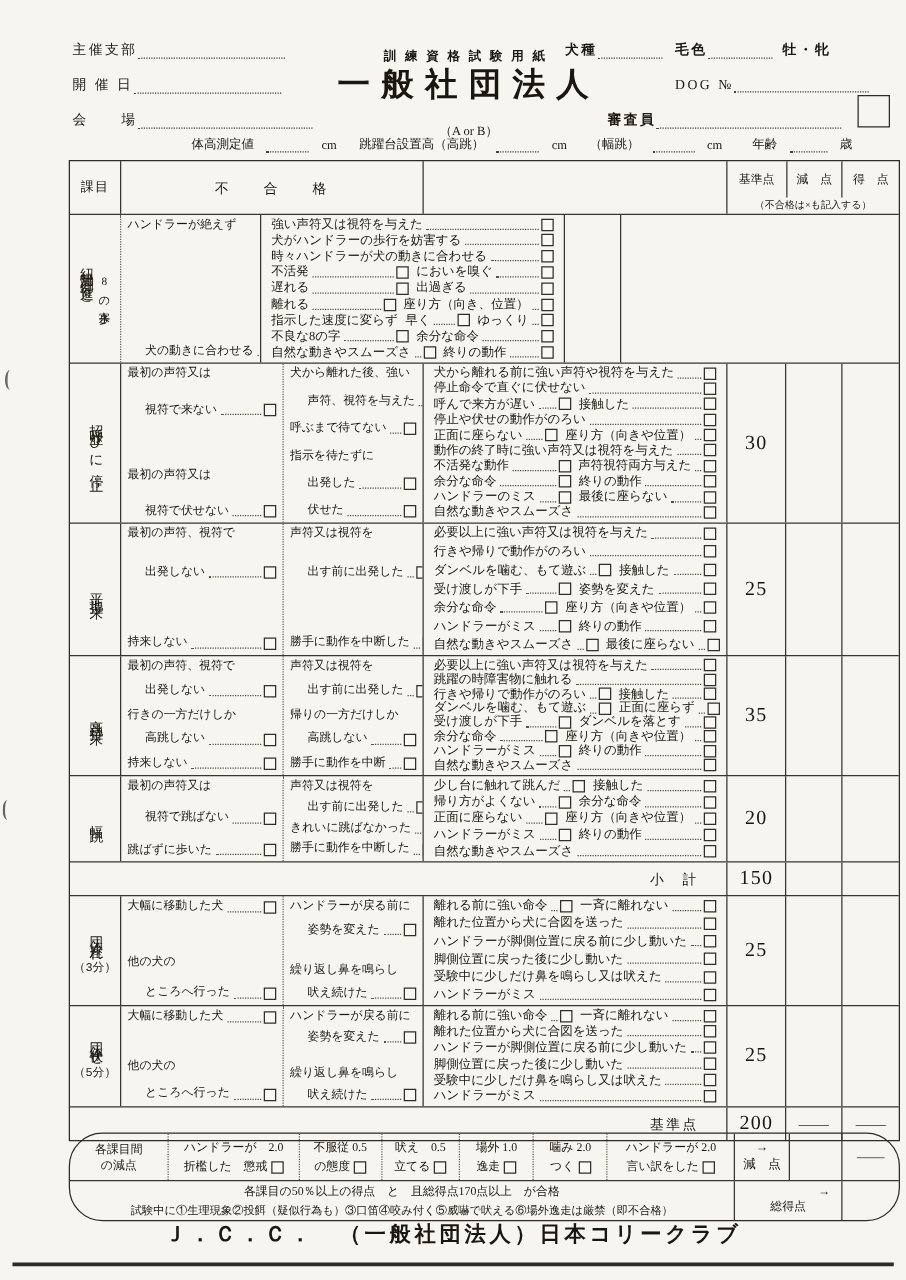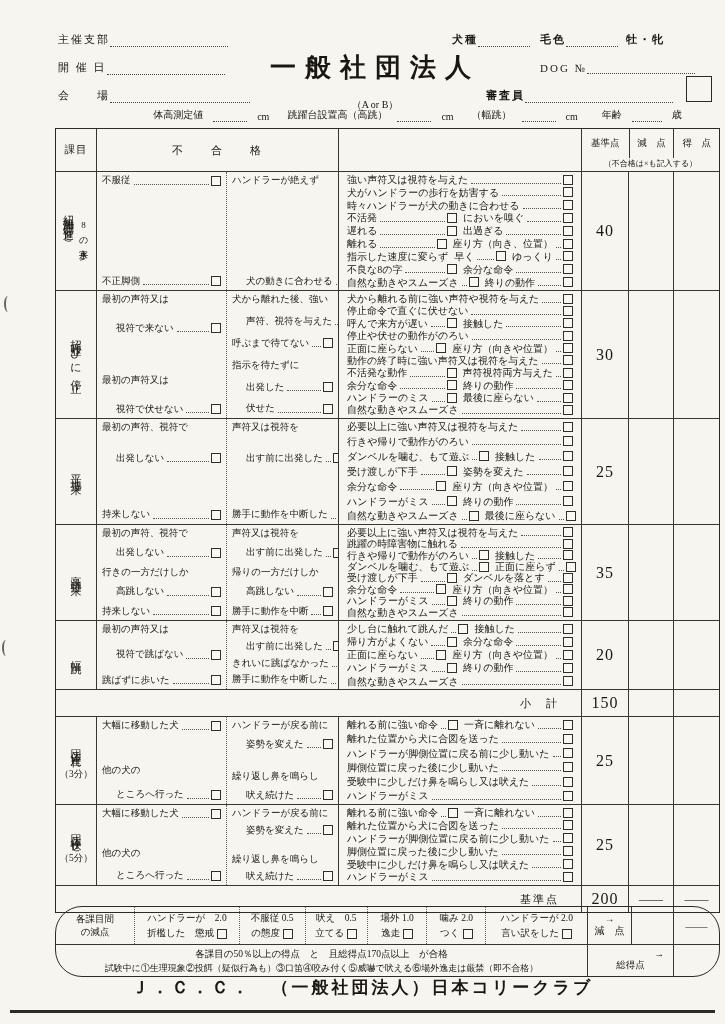--- a/index.html
+++ b/index.html
@@ -39,21 +39,21 @@
   .line.spacer{min-height:7px;}
   .seg{flex:1;display:flex;align-items:flex-end;white-space:nowrap;}
   .seg .t{line-height:11.5px;}
   .seg.ind{padding-left:14px;}
   .leader{flex:1;min-width:5px;border-bottom:1.5px dotted #55globalj;} 
   .leader{flex:1;min-width:5px;border-bottom:1.5px dotted #5a5348;margin:0 2px 2px 3px;height:8px;}
   .box{width:8px;height:8px;border:1.2px solid #332e27;flex:0 0 auto;margin-bottom:1px;background:rgba(255,255,255,.35);}
   .vwrap{display:flex;flex-direction:row;align-items:flex-start;justify-content:center;gap:1px;}
   .vtext{writing-mode:vertical-rl;text-orientation:upright;font-size:11px;letter-spacing:3px;line-height:14px;}
   .vsmall{font-size:9px;letter-spacing:1px;margin-top:14px;}
-  .subnote{font-size:9.5px;margin-top:3px;white-space:nowrap;}
+  .subnote{font-size:9.5px;margin-top:3px;white-space:nowrap;font-family:Liberation Mono, monospace;}
   
   .th{display:flex;align-items:center;justify-content:center;font-size:11px;letter-spacing:2px;}
   .passh{display:flex;flex-direction:column;justify-content:center;padding:2px 6px;gap:48px;}
   .passh .top{text-align:center;font-size:11px;letter-spacing:6px;}
   .passh .subs{display:flex;justify-content:space-between;font-size:9.5px;letter-spacing:0;}
   .righth{display:flex;flex-direction:column;}
   .righth .labels{display:flex;flex:1;}
   .righth .labels div{display:flex;align-items:center;justify-content:center;font-size:9.5px;box-sizing:border-box;}
   .righth .labels div+div{border-left:1px solid #3a3530;}
   .righth .note{font-size:8px;text-align:center;padding-bottom:2px;white-space:nowrap;}
@@ -82,20 +82,21 @@
   </div>
   <div class="abs hfield" style="left:58px;top:60px;">
     <span class="lbl">開 催 日</span>
     <span class="dotline" style="width:118px;"></span>
   </div>
   <div class="abs hfield" style="left:58px;top:88px;">
     <span class="lbl">会　　場</span>
     <span class="dotline" style="width:140px;"></span>
   </div>
 
+  <div class="abs doc-type" style="left:240px;top:38px;width:270px;">訓練資格試験用紙</div>
   <div class="abs main-title" style="left:200px;top:50px;width:350px;">一般社団法人</div>
   <div class="abs class-sub" style="left:255px;top:100px;width:240px;">（A or B）</div>
 
   <div class="abs hfield" style="left:452px;top:32px;font-weight:bold;">
     <span class="lbl">犬種</span>
     <span class="dotline" style="width:52px;"></span>
     <span class="lbl" style="margin-left:10px;">毛色</span>
     <span class="dotline" style="width:52px;"></span>
     <span class="lbl" style="margin-left:8px;">牡・牝</span>
   </div>
@@ -145,37 +146,20 @@
       </div>
     </div>
     <div id="rows">
         <div class="trow" style="height: 118px;">
           <div class="cell c-sub">
             <div class="vwrap">
               <span class="vtext">紐無脚側行進と</span>
               <span class="vtext vsmall">8の字歩き</span>
             </div>
           </div>
-          <div class="cell optcol c-f1">
-            <div class="line">
-              <span class="seg">
-                <span class="t">不服従</span>
-                <span class="leader"></span>
-                <span class="box"></span>
-              </span>
-            </div>
-            <div class="line spacer"></div>
-            <div class="line">
-              <span class="seg">
-                <span class="t">不正脚側</span>
-                <span class="leader"></span>
-                <span class="box"></span>
-              </span>
-            </div>
-          </div>
           <div class="cell optcol c-f2">
             <div class="line">
               <span class="seg">
                 <span class="t">ハンドラーが絶えず</span>
               </span>
             </div>
             <div class="line">
               <span class="seg ind">
                 <span class="t">犬の動きに合わせる</span>
                 <span class="leader"></span>
@@ -273,21 +257,20 @@
                 <span class="leader"></span>
                 <span class="box"></span>
               </span>
               <span class="seg">
                 <span class="t">終りの動作</span>
                 <span class="leader"></span>
                 <span class="box"></span>
               </span>
             </div>
           </div>
-          <div class="cell c-base num">40</div>
           <div class="cell c-minus"></div>
           <div class="cell c-score"></div>
         </div>
         <div class="trow" style="height: 127px;">
           <div class="cell c-sub">
             <div class="vwrap">
               <span class="vtext">招呼並びに停止</span>
             </div>
           </div>
           <div class="cell optcol c-f1">

